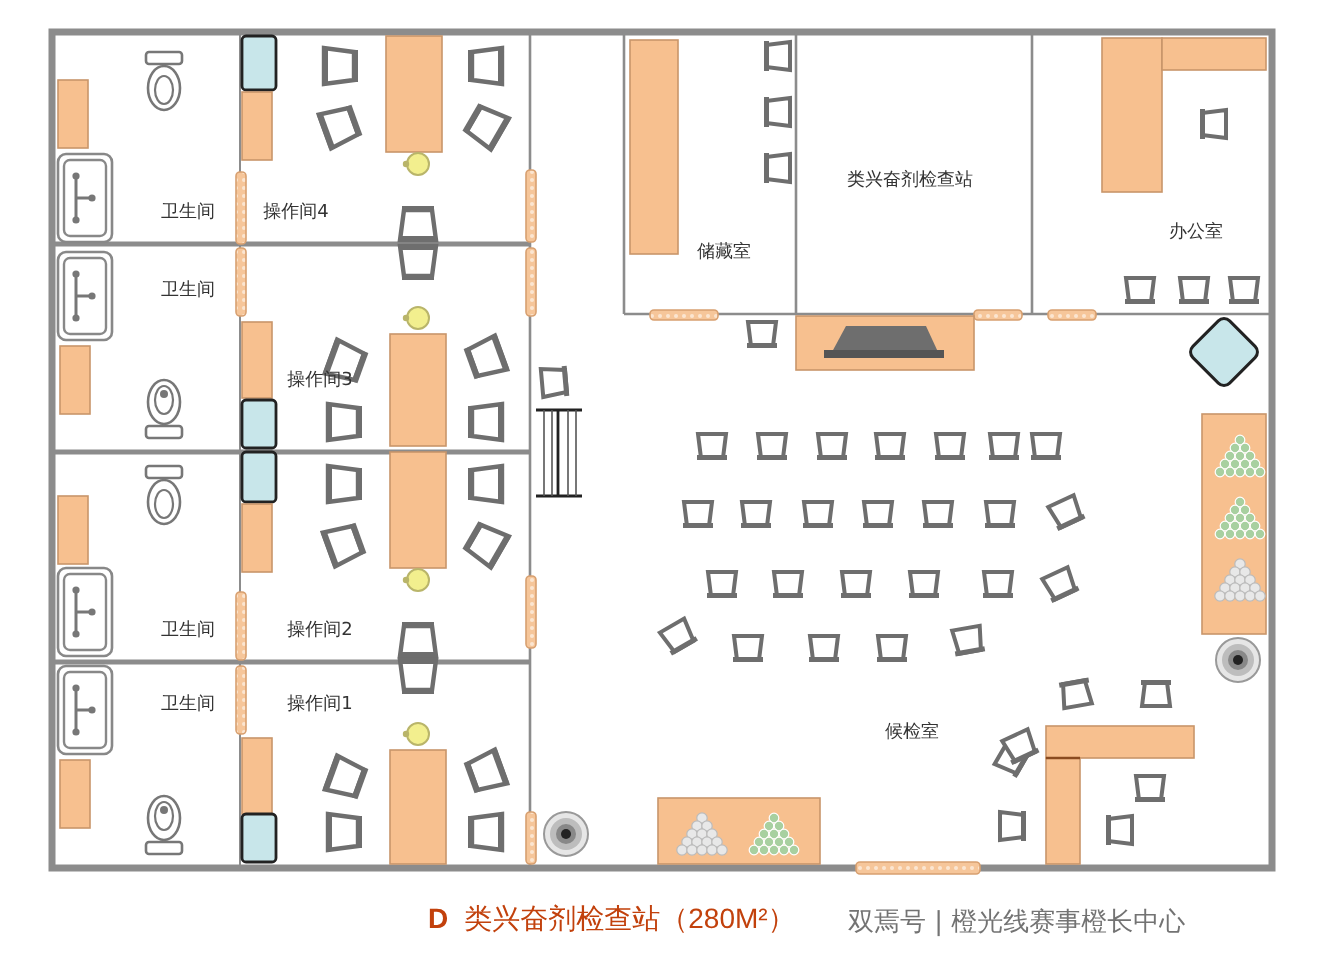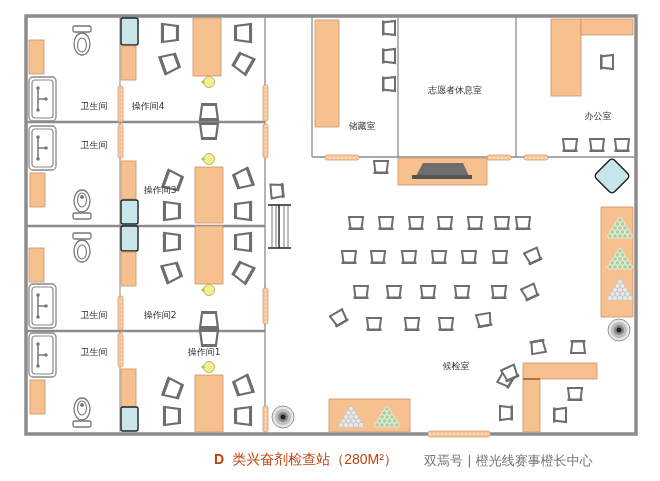--- a/index.html
+++ b/index.html
@@ -278,22 +278,22 @@
   </g>
 </svg>
 
 <div class="room-label" style="left:94px;top:106px;">卫生间</div>
 <div class="room-label" style="left:148px;top:106px;">操作间4</div>
 <div class="room-label" style="left:94px;top:145px;">卫生间</div>
 <div class="room-label" style="left:160px;top:145px;margin-top:45px;">操作间3</div>
 <div class="room-label" style="left:94px;top:315px;">卫生间</div>
 <div class="room-label" style="left:160px;top:315px;">操作间2</div>
 <div class="room-label" style="left:94px;top:352px;">卫生间</div>
-<div class="room-label" style="left:160px;top:352px;margin-left:44px;">操作间1</div>
+<div class="room-label" style="left:160px;top:352px;">操作间1</div>
 <div class="room-label" style="left:362px;top:126px;">储藏室</div>
-<div class="room-label" style="left:455px;top:90px;">志愿者休息室</div>
+<div class="room-label" style="left:455px;top:90px;">类兴奋剂检查站</div>
 <div class="room-label" style="left:598px;top:116px;">办公室</div>
 <div class="room-label" style="left:456px;top:366px;text-align:right;">候检室</div>
 
 <div class="caption">
   <span class="d">D</span><span>类兴奋剂检查站（280M²）</span>
 </div>
 <div class="watermark">双焉号 | 橙光线赛事橙长中心</div>
 
 </body></html>

